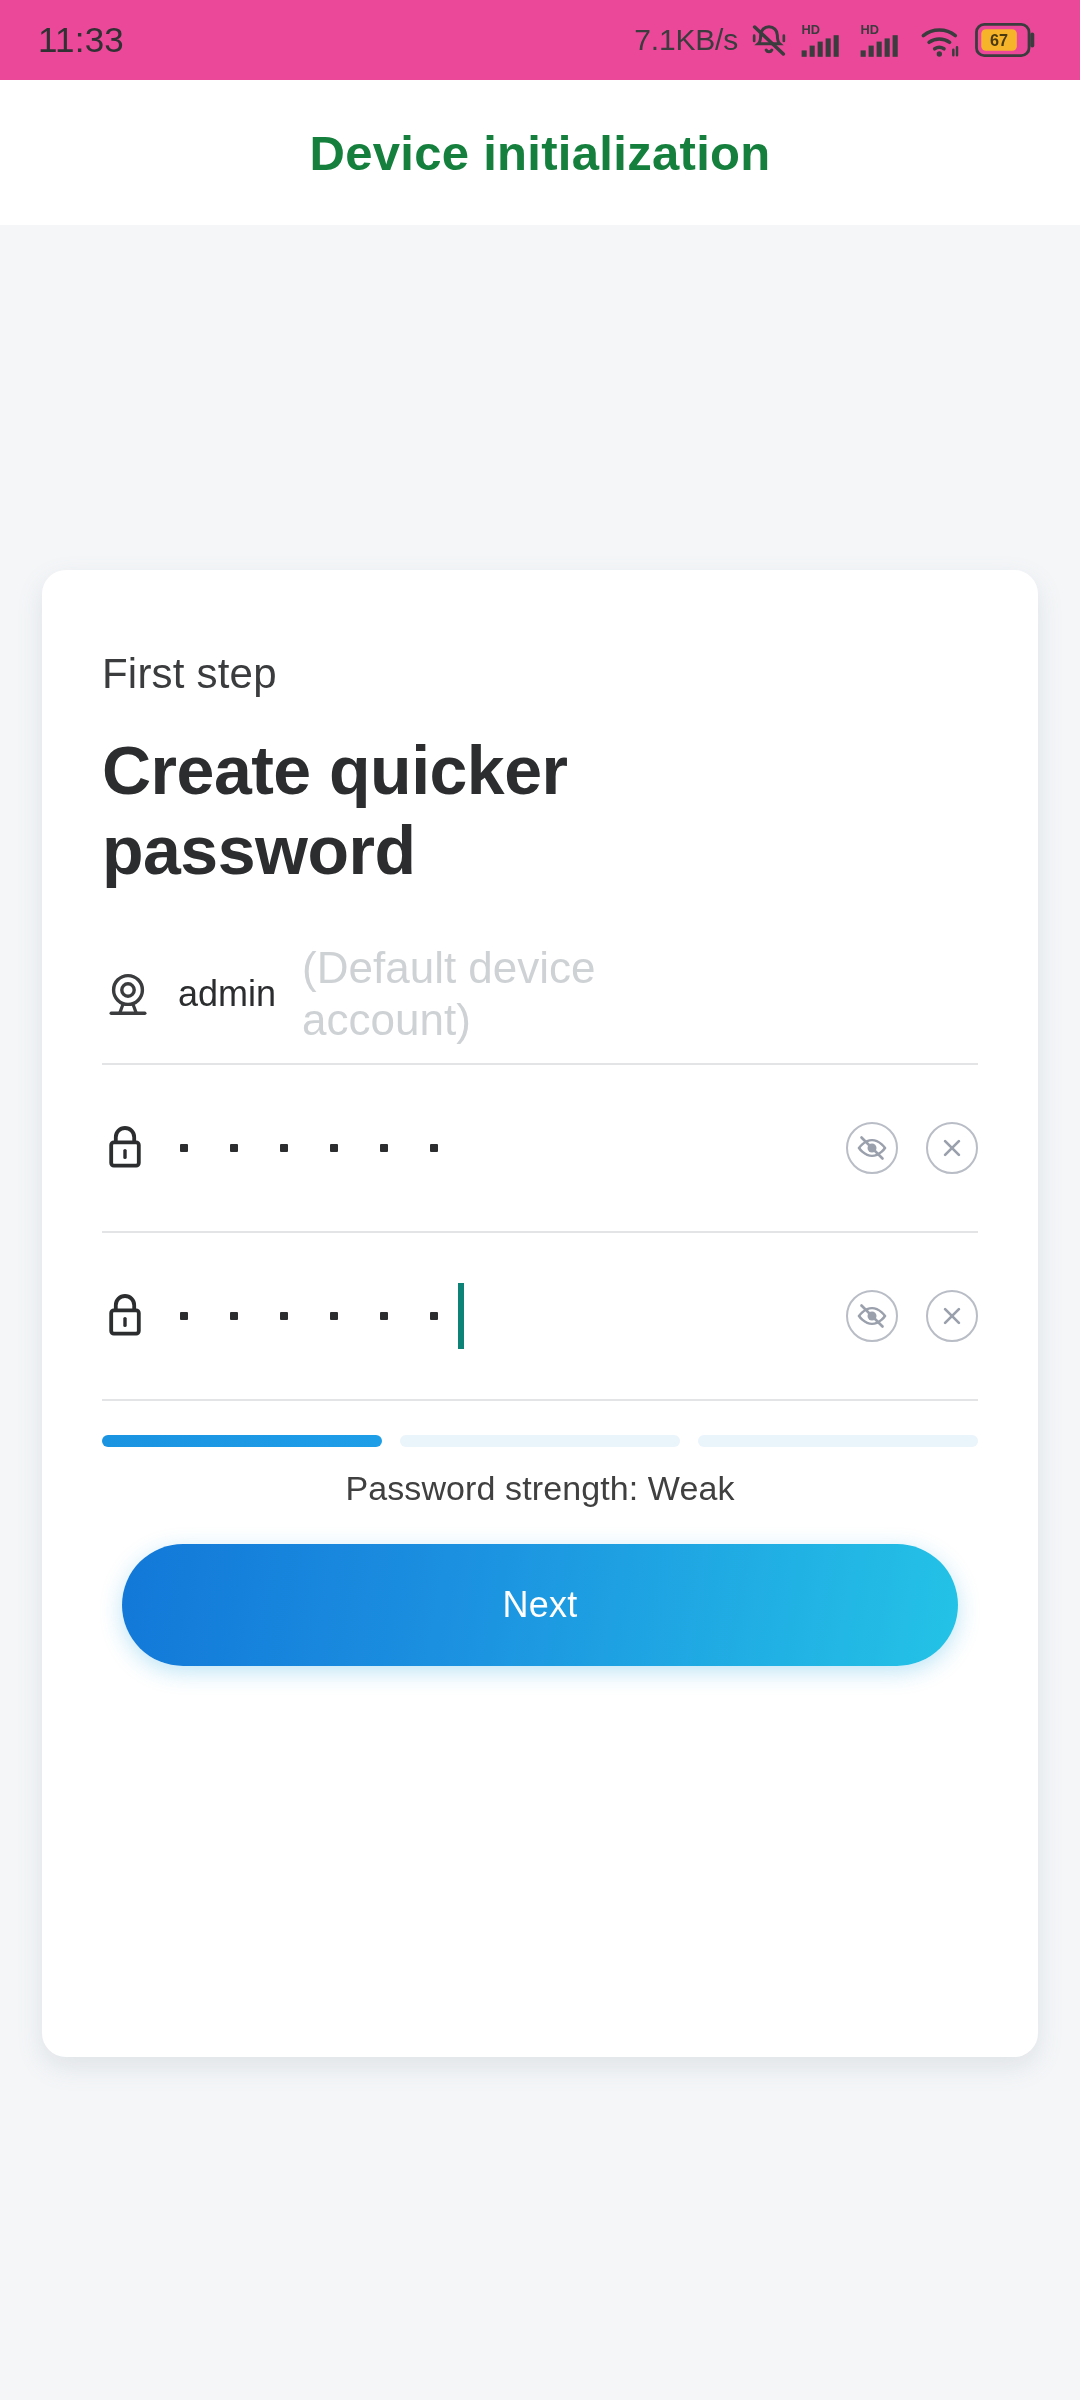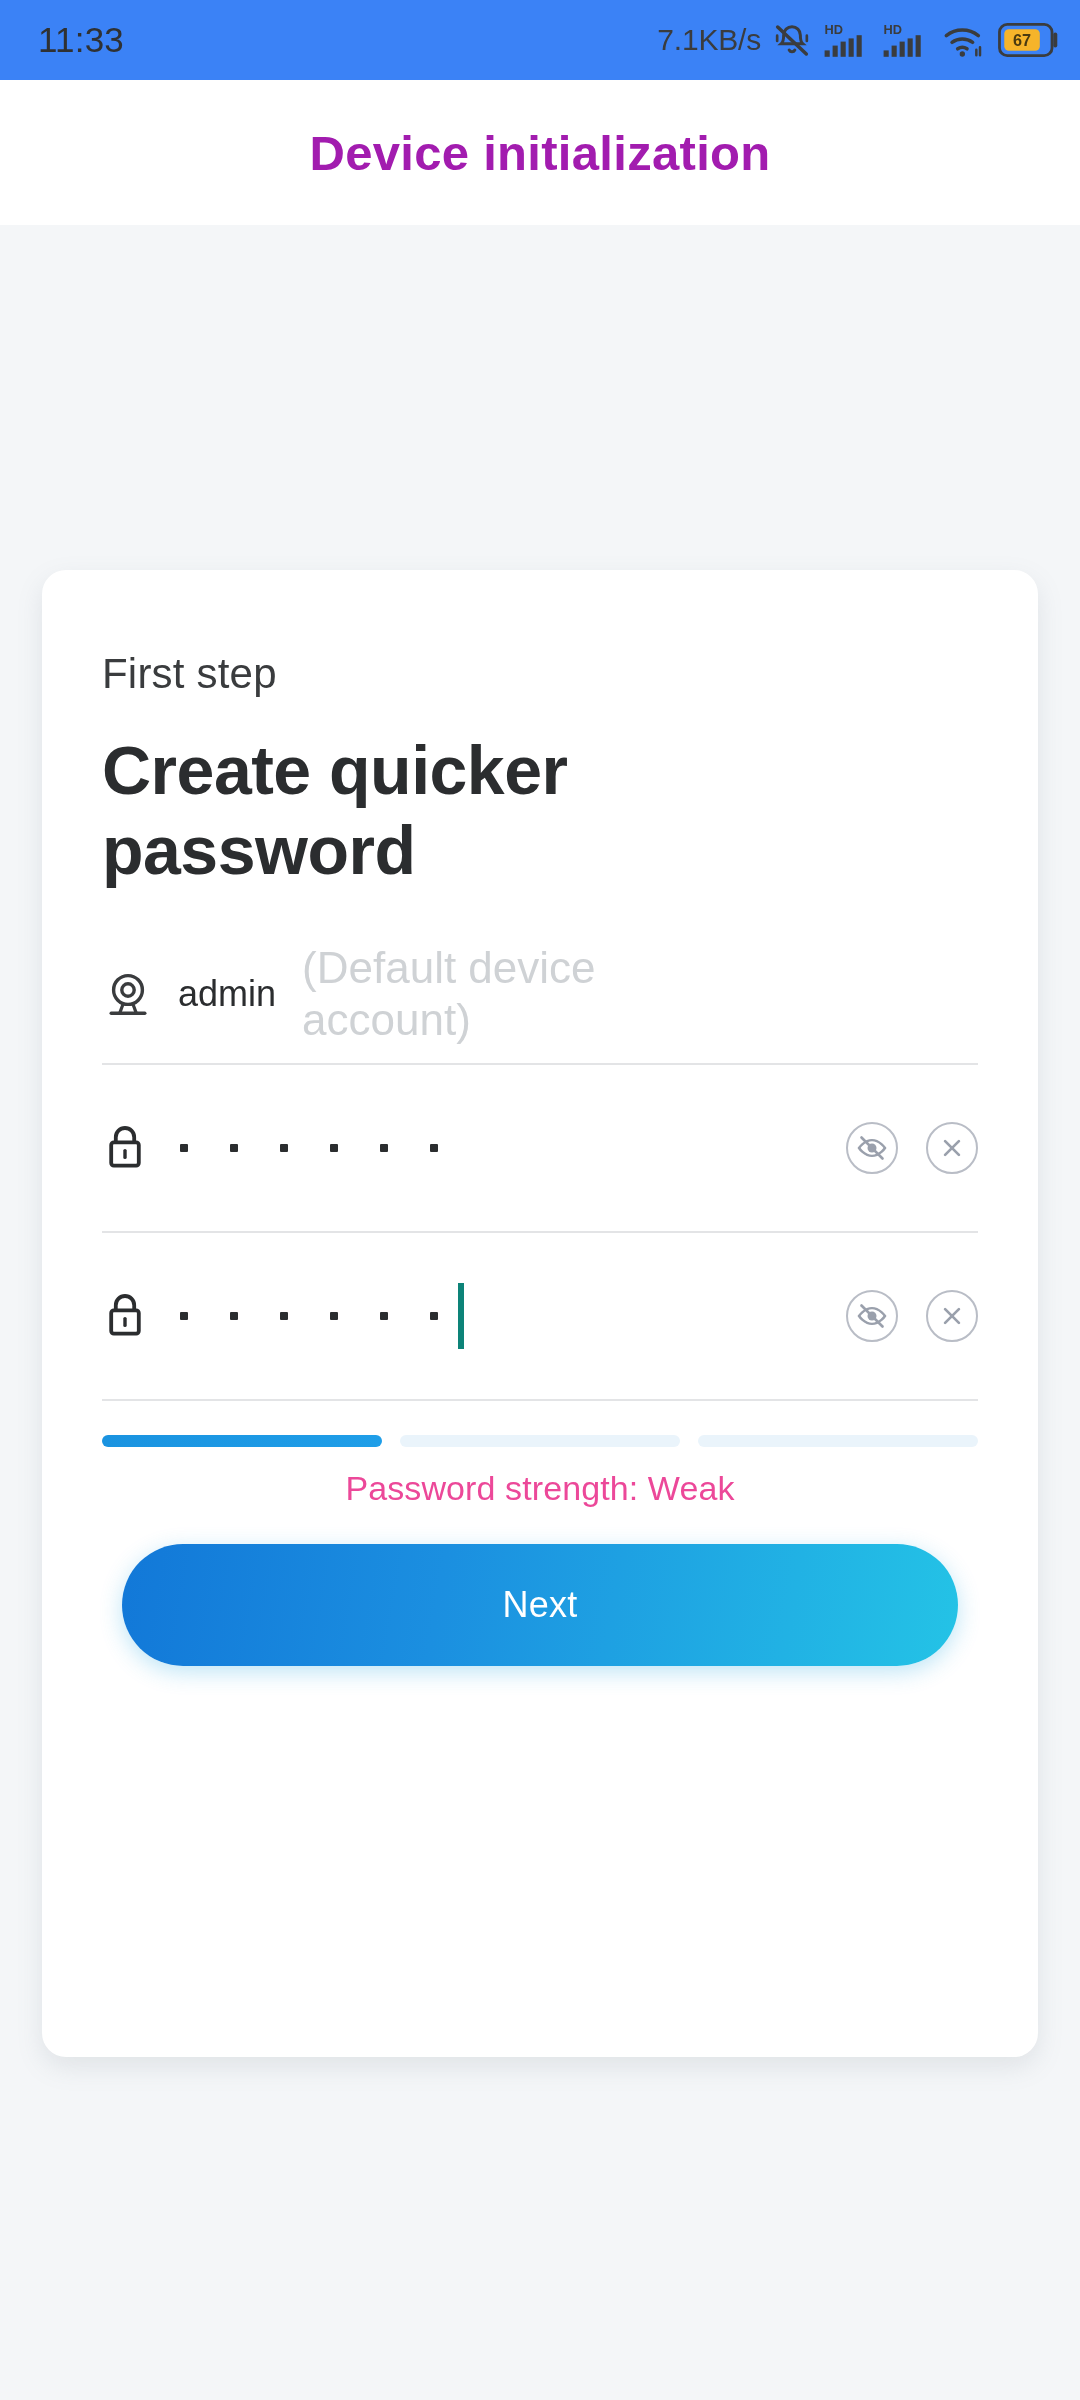--- a/index.html
+++ b/index.html
@@ -13,43 +13,43 @@
     position:relative;
     width:1080px; height:2400px;
     background:#f4f6f8;
     overflow:hidden;
   }
 
   
   .statusbar {
     position:absolute; top:0; left:0;
     width:1080px; height:80px;
-    background:#3b82f6;
+    background:#ec4899;
     display:flex; align-items:center;
-    padding:0 20px 0 38px;
+    padding:0 43px 0 38px;
   }
   .sb-time {
     font-size:35px; color:#2f3133; letter-spacing:.2px;
     font-family:"Liberation Sans", sans-serif;
   }
   .sb-right {
     margin-left:auto; display:flex; align-items:center; gap:11px;
   }
   .sb-net { font-size:30px; color:#3a3c3e; letter-spacing:-.2px; }
   .sb-ico { display:block; }
 
   
   .titlebar {
     position:absolute; top:80px; left:0;
     width:1080px; height:145px;
     background:#ffffff;
     display:flex; align-items:center; justify-content:center;
   }
   .title-text {
-    font-size:49px; font-weight:bold; color:#a21caf; letter-spacing:.3px;text-align:center;
+    font-size:49px; font-weight:bold; color:#15803d; letter-spacing:.3px;text-align:center;
   }
 
   
   .card {
     position:absolute;
     left:42px; top:570px;
     width:996px; height:1487px;
     background:#ffffff;
     border-radius:24px;
     box-shadow:0 10px 26px rgba(120,128,140,.16);
@@ -108,21 +108,21 @@
     display:flex; align-items:center; justify-content:center;
   }
 
   
   .strength-wrap { margin-top:34px; }
   .bars { display:flex; gap:18px; }
   .bar { height:12px; border-radius:6px; flex:1; background:#eaf4fb; }
   .bar.on { background:linear-gradient(90deg,#1a93e0 0%,#1f9ee8 100%); }
   .strength-text {
     margin-top:22px; text-align:center;
-    font-size:34px; color:#ec4899; letter-spacing:.1px;
+    font-size:34px; color:#404040; letter-spacing:.1px;
   }
 
   
   .next-btn {
     margin:36px auto 0;
     display:block;
     width:836px; height:122px;
     border:none; border-radius:62px;
     background:linear-gradient(100deg,#1278d8 0%,#1b8fe0 38%,#24c3e6 100%);
     color:#ffffff; font-size:36px;

